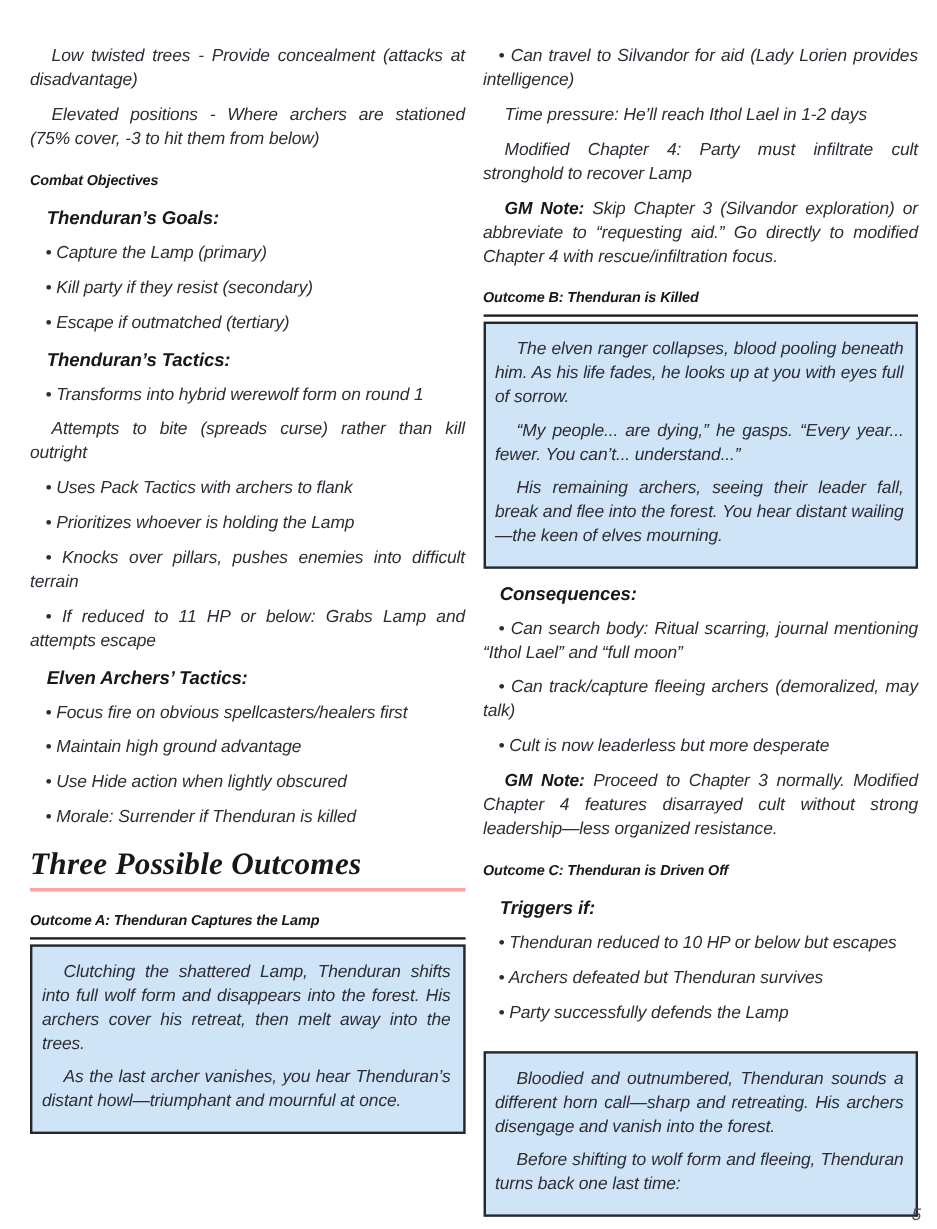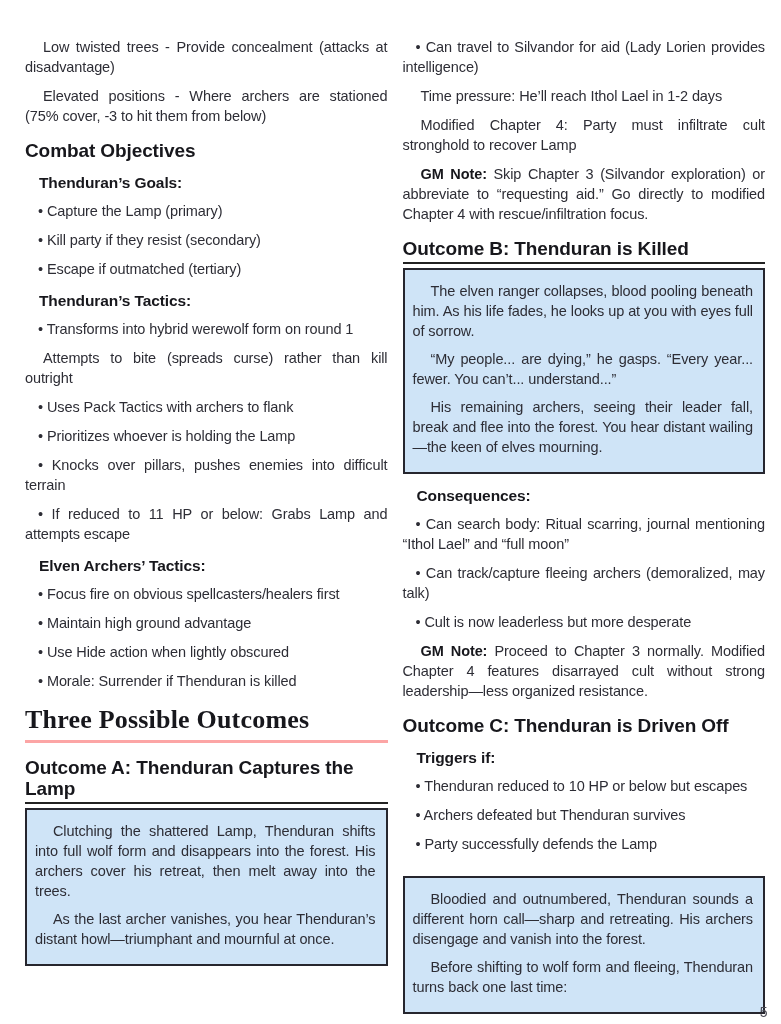--- a/index.html
+++ b/index.html
@@ -3,21 +3,21 @@
 <meta charset="utf-8">
 <style>
   :root{
     --text:#2d2d35;
     --heading:#17171c;
     --box-bg:#cfe4f7;
     --box-border:#26262e;
     --rule:#222222;
     --pagenum:#4b4b55;
   }
-  *{box-sizing:border-box;margin:0;padding:0;}
+  *{box-sizing:border-box;margin:0;padding:0;font-style:italic;}
   html,body{background:#ffffff;}
   .page{
     position:relative;
     width:781px;height:1024px;
     background:#ffffff;
     overflow:hidden;
     font-family:"Liberation Sans","DejaVu Sans",sans-serif;
     color:var(--text);
   }
   .columns{
@@ -42,21 +42,21 @@
     font-family:"Liberation Serif","DejaVu Serif",serif;
     font-size:26px;
     font-weight:bold;
     color:var(--heading);
     letter-spacing:0.2px;
     border-bottom:3px solid #fca5a5;
     padding-bottom:5px;
     margin:14px 0 8px 0;
   }
   .outcome-heading{
-    font-size:19px;
+    font-size:12px;
     font-weight:bold;
     color:var(--heading);
     line-height:21px;
     margin:14px 0 5px 0;
     letter-spacing:-0.1px;
   }
   .outcome-heading.ruled{
     border-bottom:2px solid var(--rule);
     padding-bottom:3px;
     margin-bottom:0;

